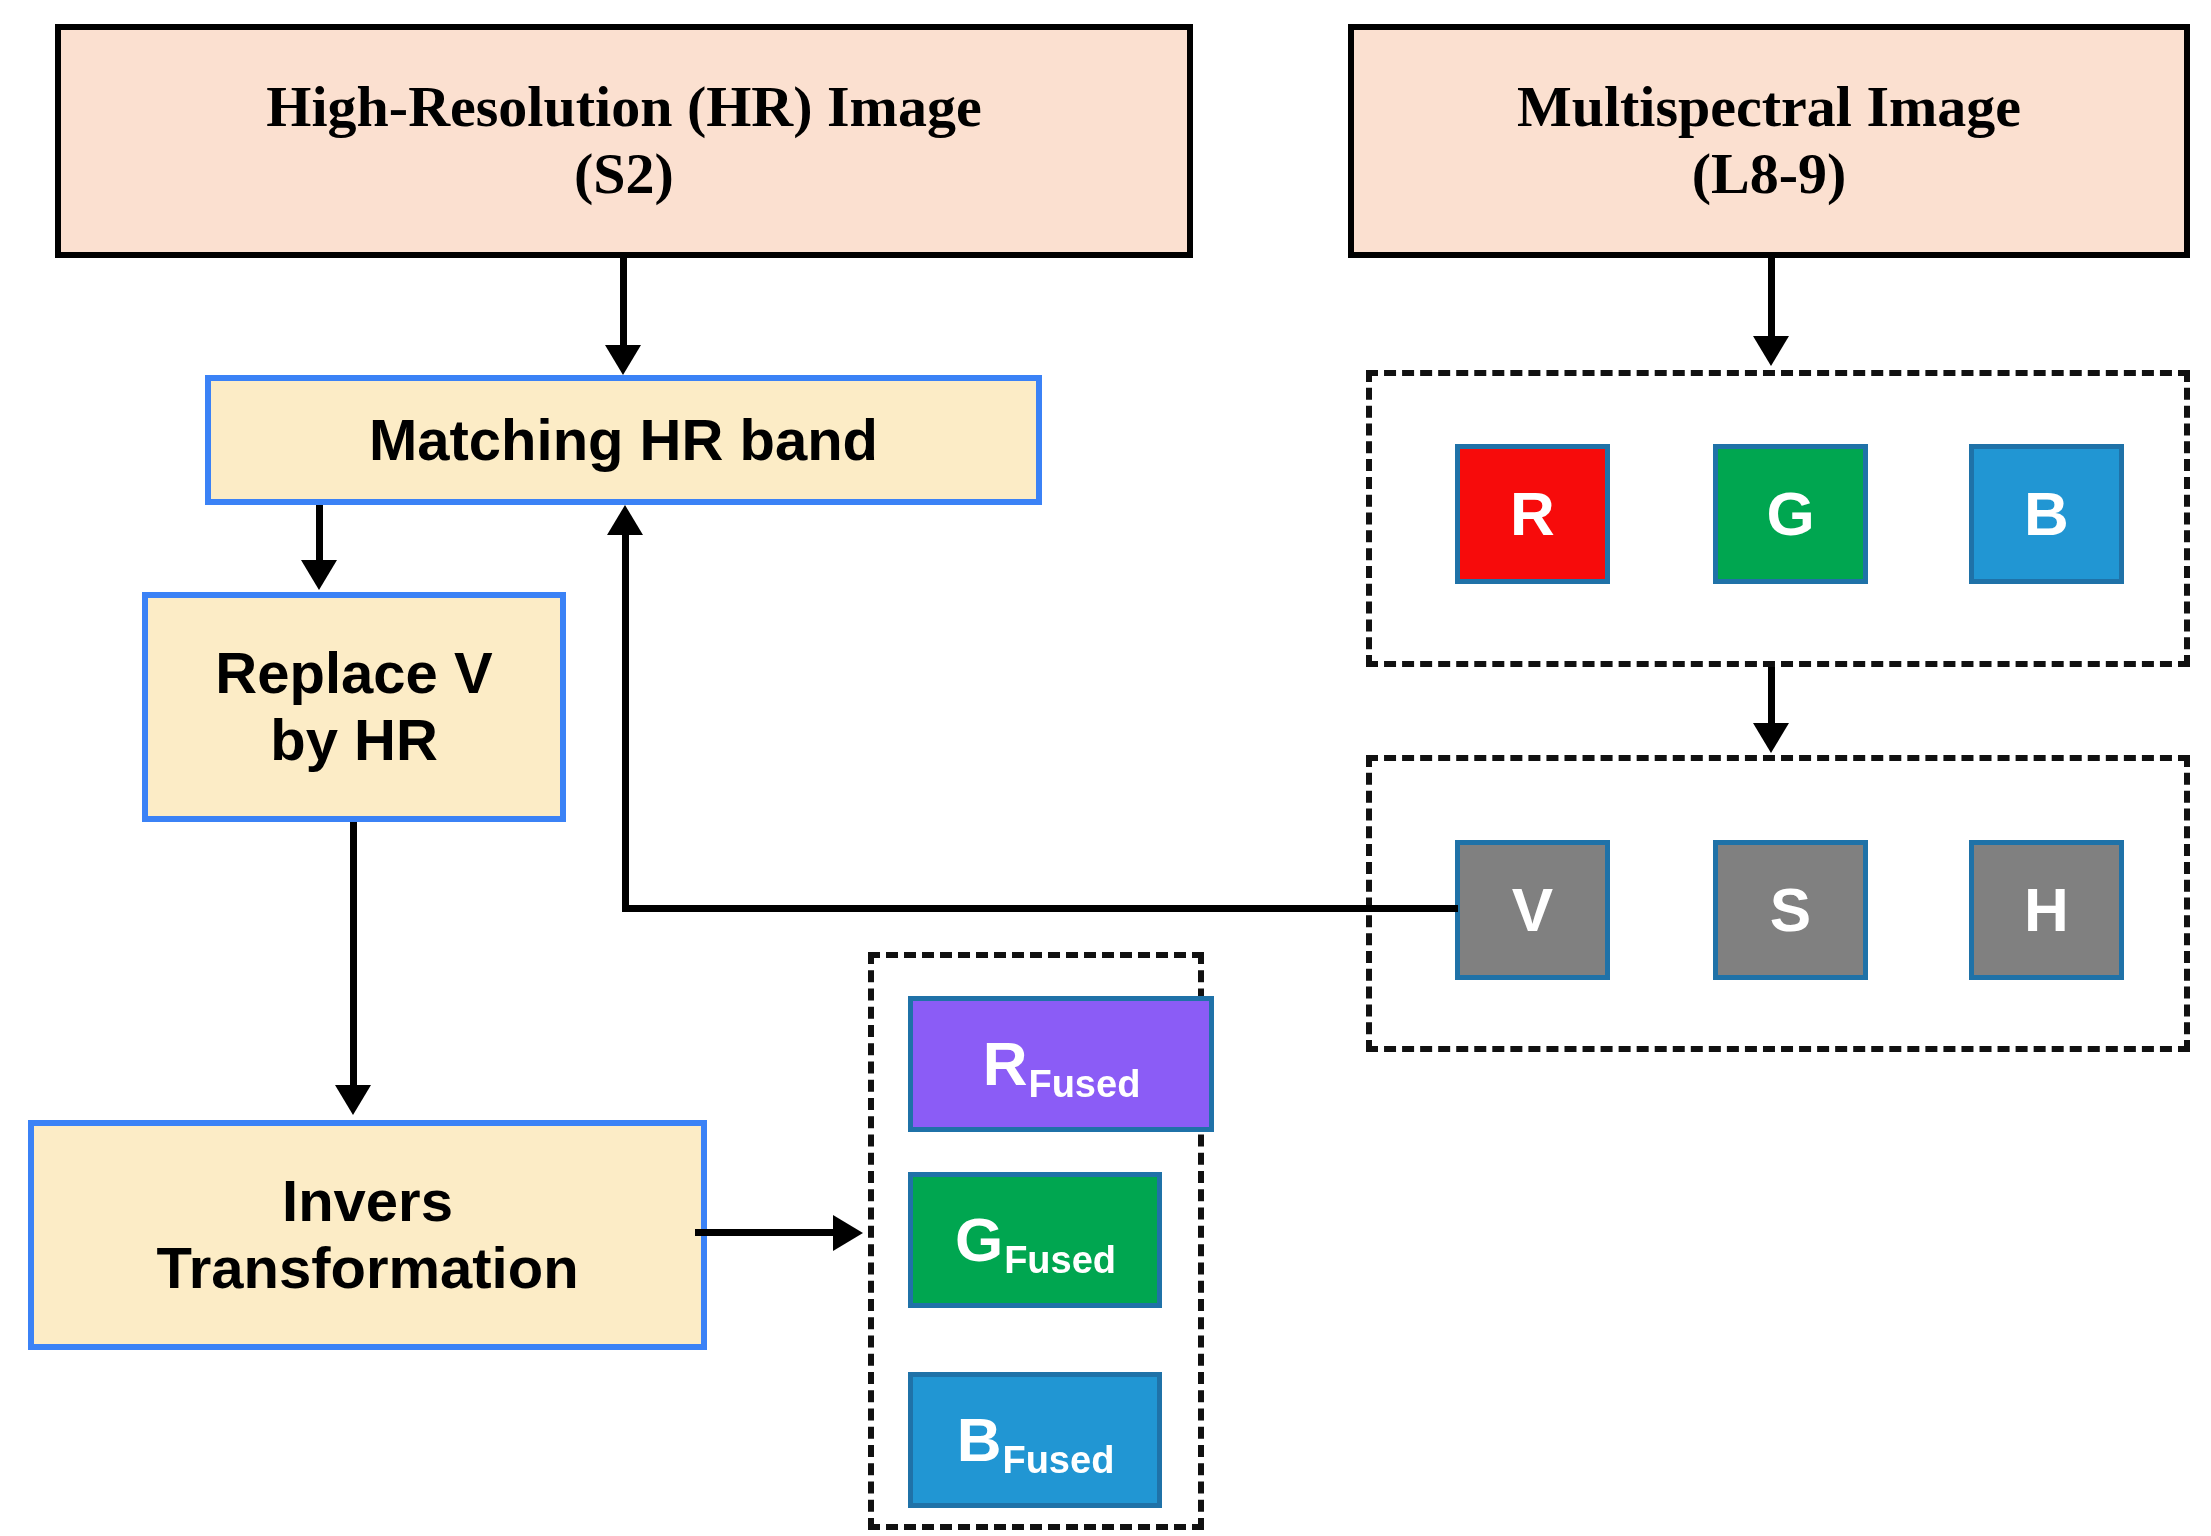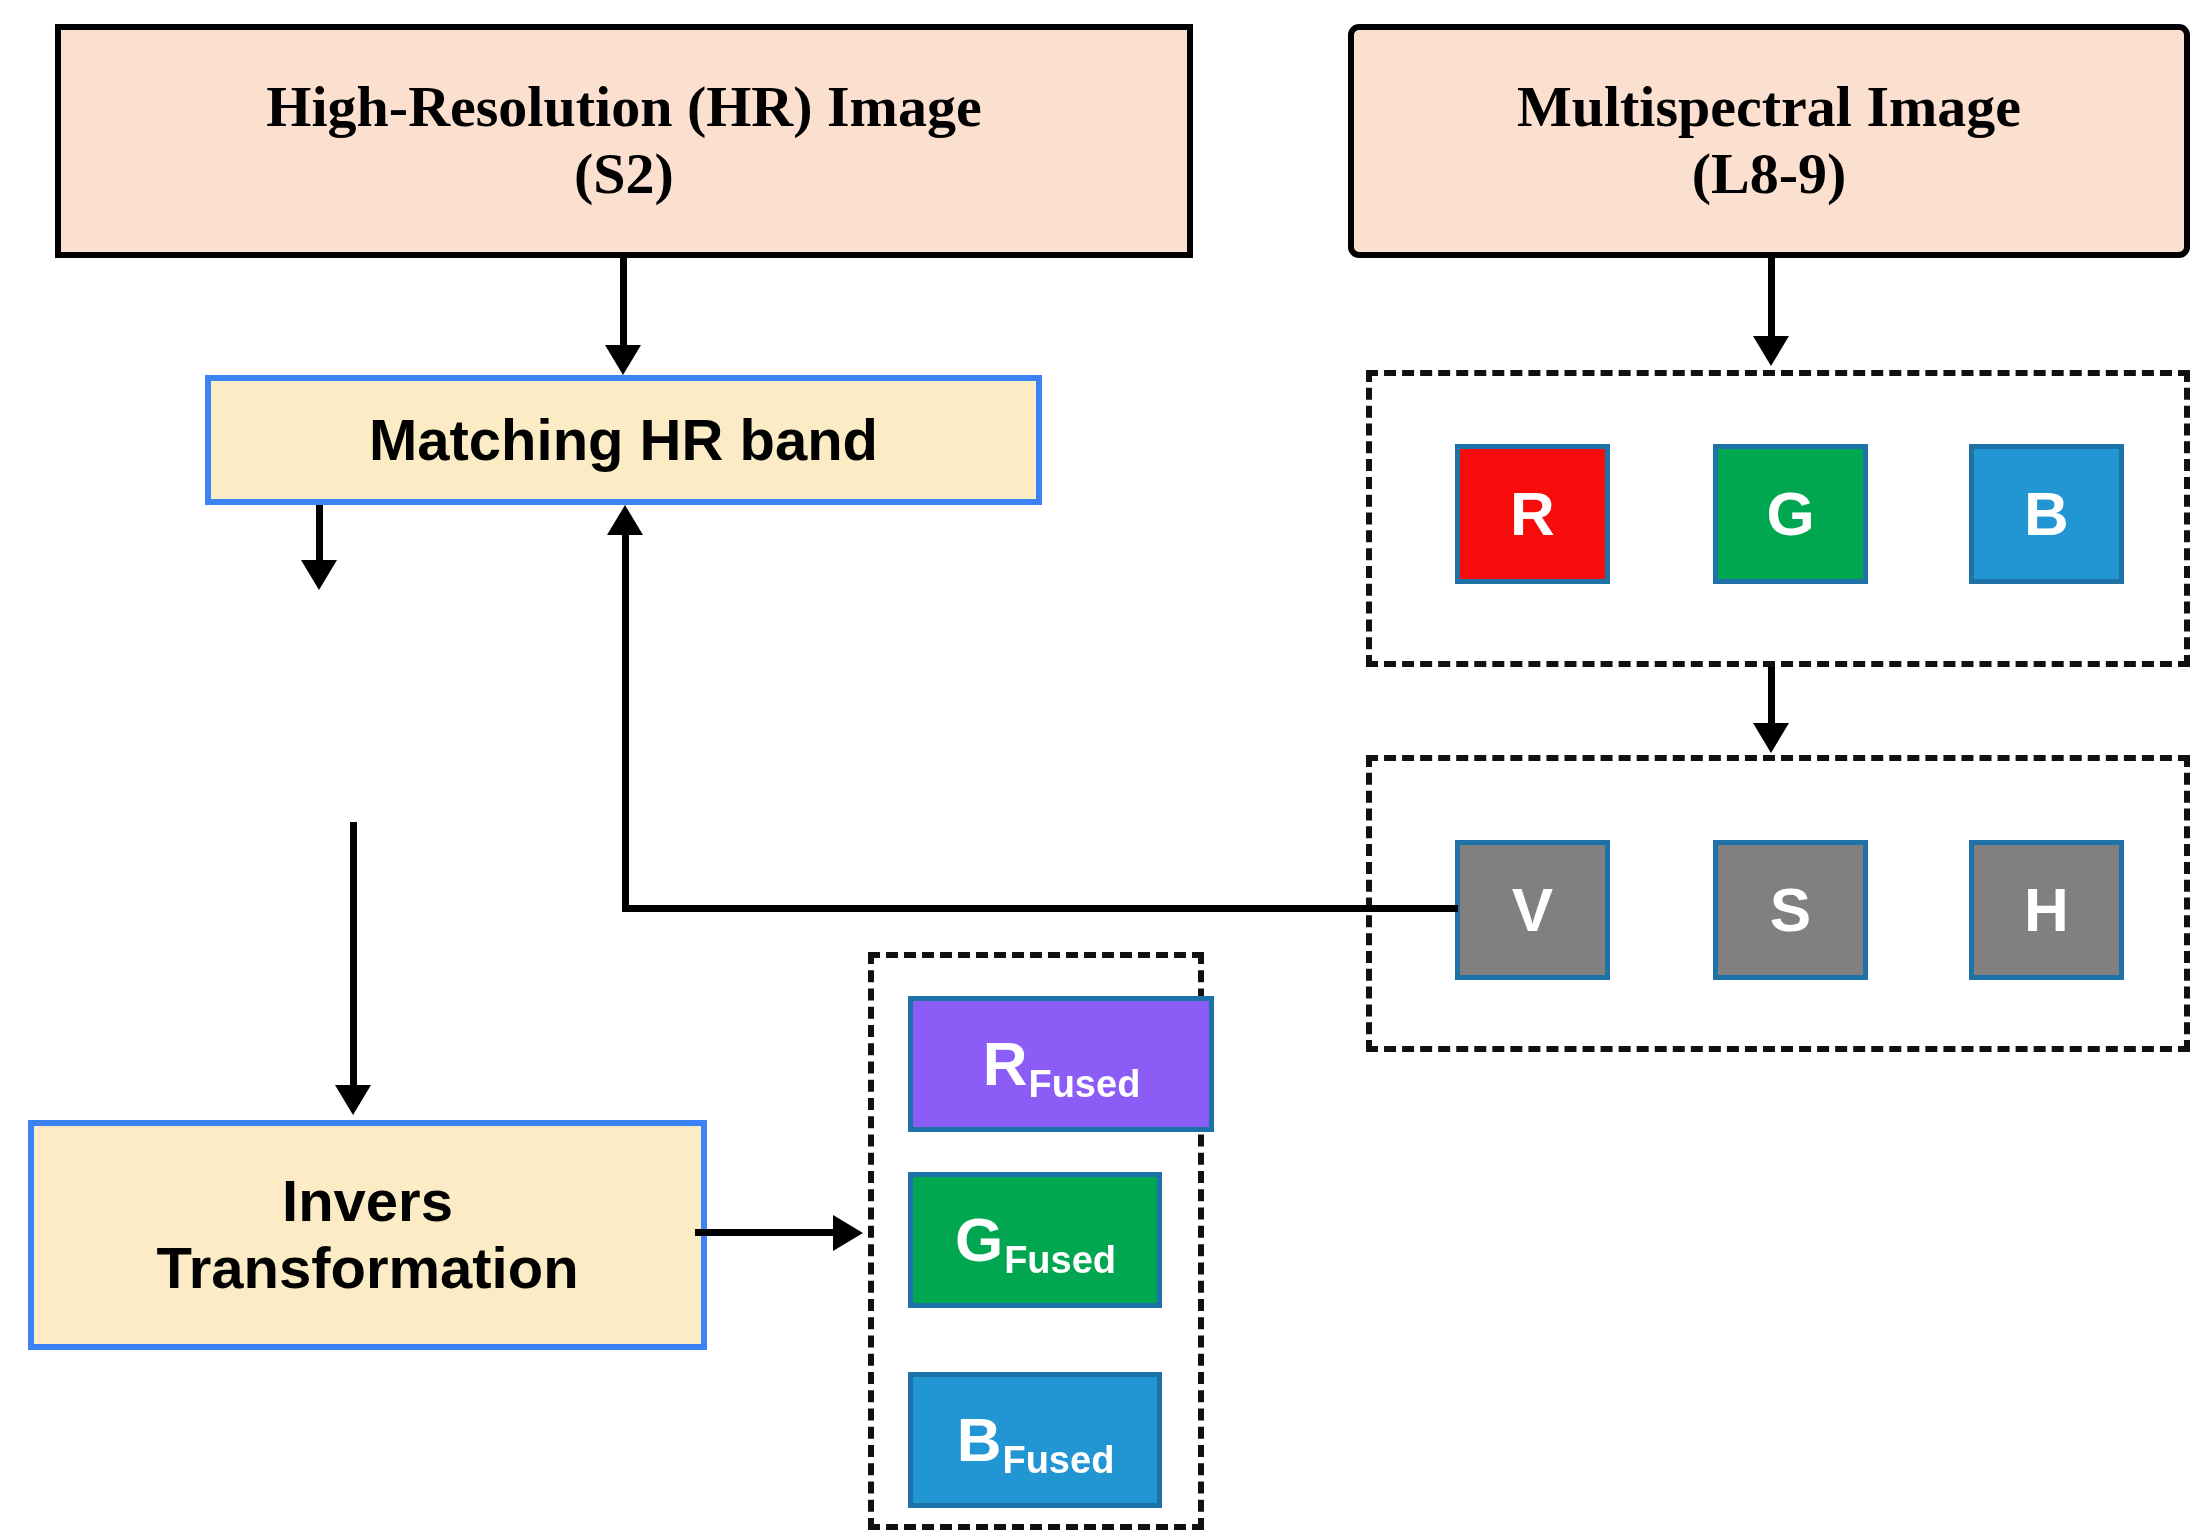--- a/index.html
+++ b/index.html
@@ -106,31 +106,37 @@
 
 <div id="canvas">
 
   <div class="node node-source" style="left:55px; top:24px; width:1138px; height:234px;">
     <div>
       <span>High-Resolution (HR) Image</span><br>
       <span>(S2)</span>
     </div>
   </div>
 
-  <div class="node node-source" style="left:1348px; top:24px; width:842px; height:234px;border-radius:11px;">
+  <div class="node node-source" style="left:1348px; top:24px; width:842px; height:234px;">
     <div>
       <span>Multispectral Image</span><br>
       <span>(L8-9)</span>
     </div>
   </div>
 
   <div class="node node-process" style="left:205px; top:375px; width:837px; height:130px;">
     <span>Matching HR band</span>
   </div>
 
+  <div class="node node-process" style="left:142px; top:592px; width:424px; height:230px;">
+    <div>
+      <span>Replace V</span><br>
+      <span>by HR</span>
+    </div>
+  </div>
 
   <div class="node node-process" style="left:28px; top:1120px; width:679px; height:230px;">
     <div>
       <span>Invers</span><br>
       <span>Transformation</span>
     </div>
   </div>
 
   <div class="group-dashed" style="left:1366px; top:370px; width:824px; height:297px;"></div>
 

